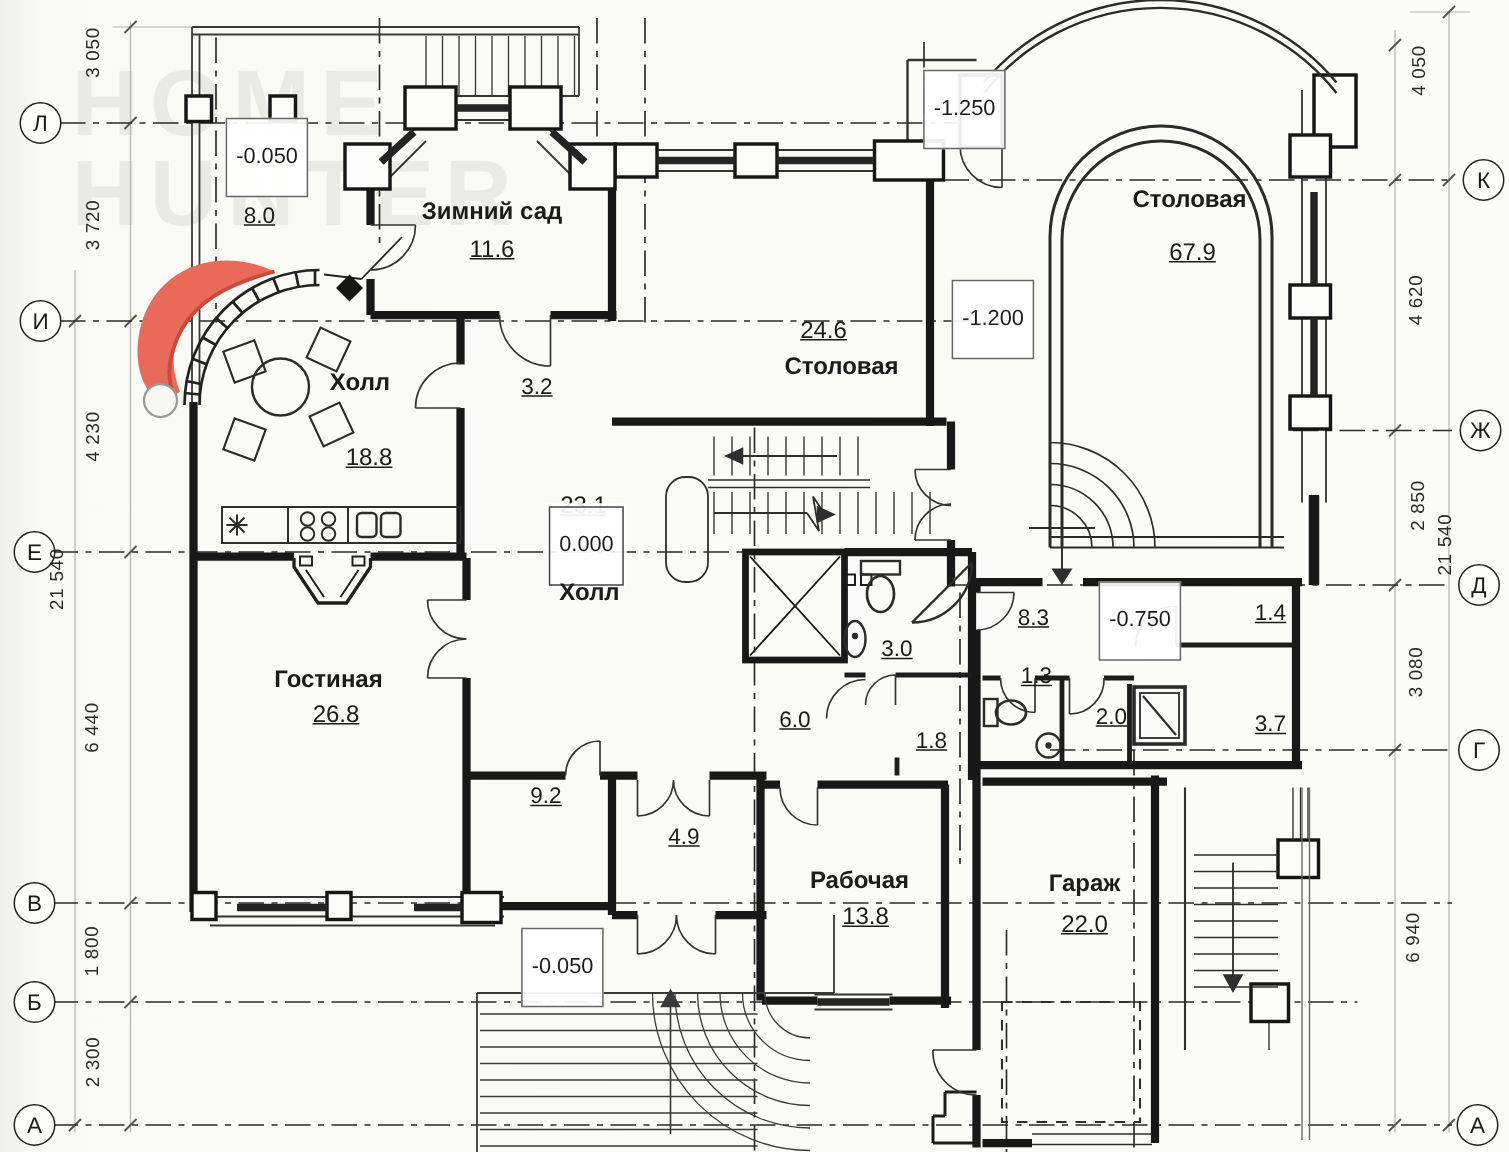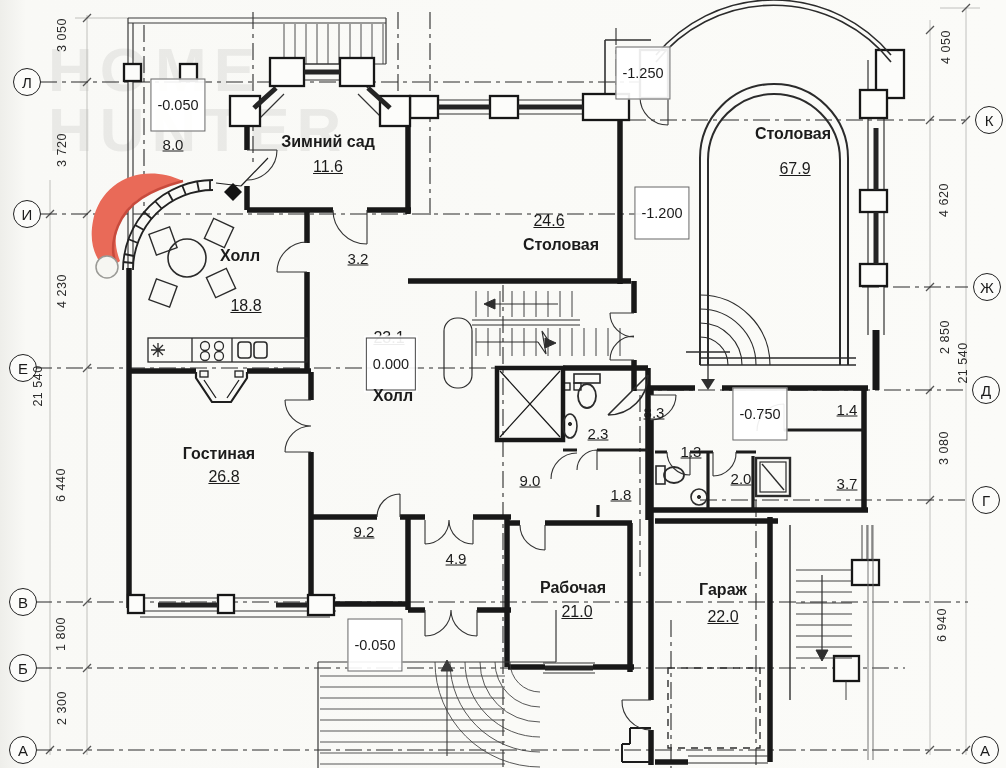--- a/index.html
+++ b/index.html
@@ -273,30 +273,30 @@
   <div class="lbl room-area" style="left:549px;top:221px">24.6</div>
   <div class="lbl room-name" style="left:561px;top:245px">Столовая</div>
   <div class="lbl room-name" style="left:793px;top:134px">Столовая</div>
   <div class="lbl room-area" style="left:795px;top:169px">67.9</div>
   <div class="lbl room-area" style="left:389px;top:338px">23.1</div>
   <div class="lbl elev strong" style="left:391px;top:364px">0.000</div>
   <div class="lbl room-name" style="left:393px;top:396px">Холл</div>
   <div class="lbl room-name" style="left:219px;top:454px">Гостиная</div>
   <div class="lbl room-area" style="left:224px;top:477px">26.8</div>
   <div class="lbl room-name" style="left:573px;top:588px">Рабочая</div>
-  <div class="lbl room-area" style="left:577px;top:612px">21.0</div>
+  <div class="lbl room-area" style="left:577px;top:612px">13.8</div>
   <div class="lbl room-name" style="left:723px;top:590px">Гараж</div>
   <div class="lbl room-area" style="left:723px;top:617px">22.0</div>
 
   <div class="lbl area-sm" style="left:173px;top:144px">8.0</div>
   <div class="lbl area-sm" style="left:358px;top:258px">3.2</div>
-  <div class="lbl area-sm" style="left:598px;top:433px">2.3</div>
-  <div class="lbl area-sm" style="left:530px;top:480px">9.0</div>
+  <div class="lbl area-sm" style="left:598px;top:433px">3.0</div>
+  <div class="lbl area-sm" style="left:530px;top:480px">6.0</div>
   <div class="lbl area-sm" style="left:621px;top:494px">1.8</div>
-  <div class="lbl area-sm" style="left:654px;top:412px">8.3</div>
+  <div class="lbl area-sm" style="left:689px;top:412px">8.3</div>
   <div class="lbl area-sm" style="left:847px;top:409px">1.4</div>
   <div class="lbl area-sm" style="left:691px;top:451px">1.3</div>
   <div class="lbl area-sm" style="left:741px;top:478px">2.0</div>
   <div class="lbl area-sm" style="left:847px;top:483px">3.7</div>
   <div class="lbl area-sm" style="left:364px;top:531px">9.2</div>
   <div class="lbl area-sm" style="left:456px;top:558px">4.9</div>
 
   <div class="lbl elev" style="left:178px;top:105px">-0.050</div>
   <div class="lbl elev" style="left:643px;top:73px">-1.250</div>
   <div class="lbl elev" style="left:662px;top:213px">-1.200</div>

